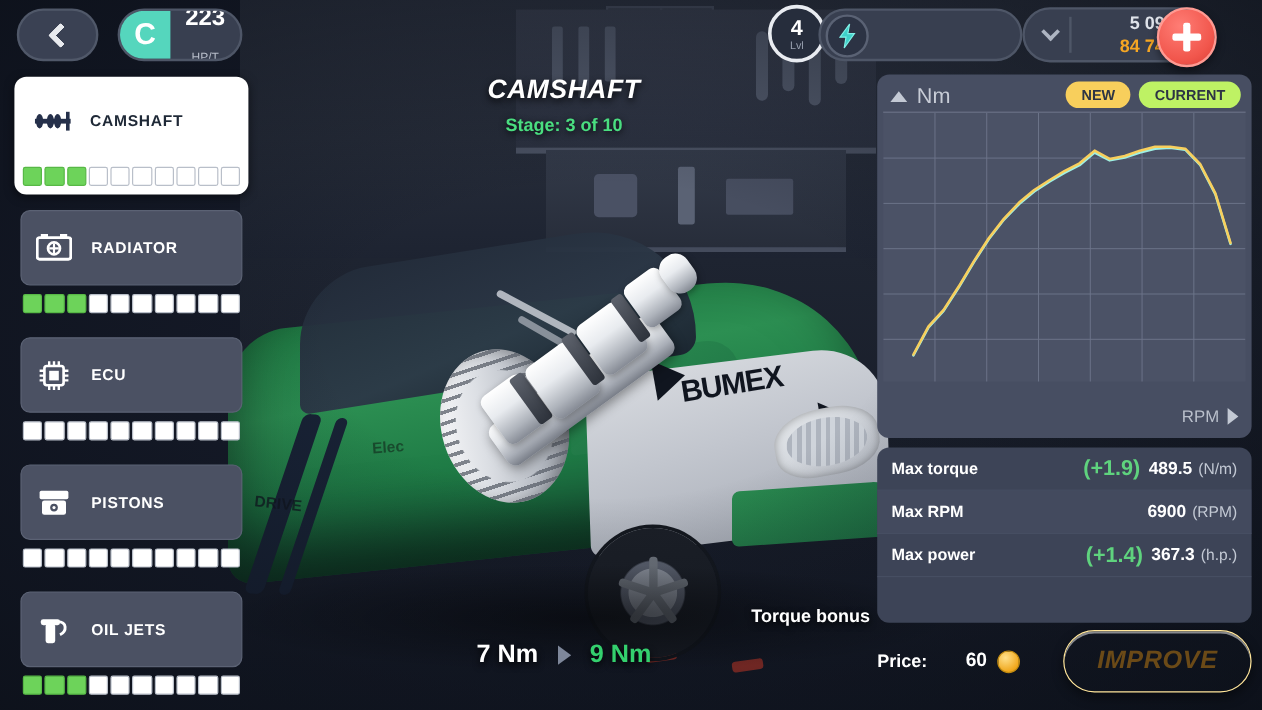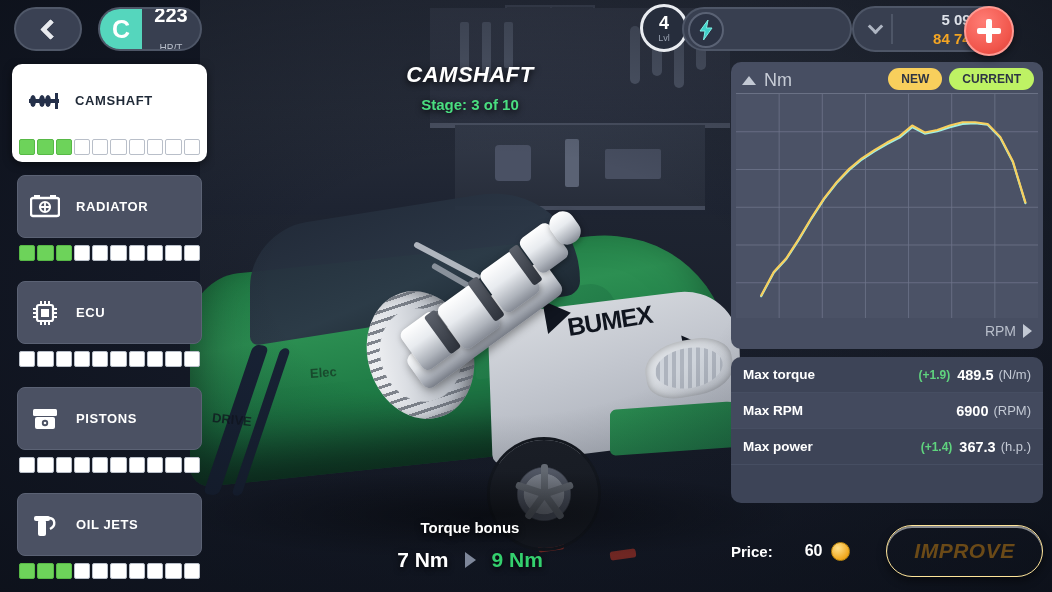--- a/index.html
+++ b/index.html
@@ -261,49 +261,49 @@
 
   
   .center-head { position:absolute; left:215px; top:62px; width:510px; text-align:center; z-index:15; }
   .part-title {
     color:#ffffff; font-size:22px; font-weight:bold; font-style:italic; letter-spacing:.5px;
     text-shadow:0 2px 6px rgba(0,0,0,.85);
   }
   .part-stage { color:#4ade80; font-size:15px; font-weight:bold; margin-top:8px;
     text-shadow:0 2px 6px rgba(0,0,0,.85); }
 
-  .bonus-wrap { position:absolute; left:215px; bottom:20px; width:510px; text-align:center; z-index:15; }
+  .bonus-wrap { position:absolute; left:215px; bottom:34px; width:510px; text-align:right; z-index:15; }
   .bonus-label { color:#ffffff; font-size:15px; font-weight:bold; text-shadow:0 2px 6px rgba(0,0,0,.9); }
   .bonus-row { margin-top:12px; display:flex; align-items:center; justify-content:center; gap:16px; }
   .bonus-from { color:#ffffff; font-size:21px; font-weight:bold; text-shadow:0 2px 6px rgba(0,0,0,.9);}
   .bonus-arrow { width:0;height:0;border-top:8px solid transparent;border-bottom:8px solid transparent;border-left:11px solid #7e879a;}
   .bonus-to { color:#34d06e; font-size:21px; font-weight:bold; text-shadow:0 2px 6px rgba(0,0,0,.9);}
 
   
   .rpanel { position:absolute; left:731px; top:62px; width:312px; z-index:20; }
   .chart-card { background:#474e62; border-radius:10px; padding:5px; }
   .chart-head { height:26px; display:flex; align-items:center; padding:0 6px; position:relative; }
   .tri-up { width:0;height:0;border-left:7px solid transparent;border-right:7px solid transparent;border-bottom:9px solid #c3c9d4; margin-right:8px;}
   .nm-lbl { color:#c7ccd6; font-size:18px; }
   .chart-badges { position:absolute; right:4px; top:1px; display:flex; gap:7px; }
   .badge { height:22px; padding:0 13px; border-radius:11px; font-size:12px; font-weight:bold; display:flex; align-items:center; cursor:pointer;}
   .badge-new { background:#f8cf5c; color:#2d3444; }
   .badge-cur { background:#bef264; color:#2d3444; }
   .plot { position:relative; height:225px; background:#4b5266; border-top:1px solid #6a7185; overflow:hidden; }
   .plot svg { position:absolute; inset:0; }
-  .chart-foot { height:26px; display:flex; align-items:center; justify-content:flex-end; padding:0 6px; gap:7px; }
+  .chart-foot { height:26px; display:flex; align-items:center; justify-content:flex-end; padding:0 6px; gap:7px;margin-top:16px; }
   .rpm-lbl { color:#b9bfcb; font-size:14px; }
   .tri-right { width:0;height:0;border-top:7px solid transparent;border-bottom:7px solid transparent;border-left:9px solid #c3c9d4;}
 
   .stats { margin-top:8px; background:#3d4457; border-radius:10px; overflow:hidden; }
   .stat-row { height:36px; display:flex; align-items:center; padding:0 12px; border-bottom:1px solid #464e62; }
   .stat-row:last-child{ border-bottom:none; }
   .stat-row.alt { background:#434a5e; }
   .stat-name { color:#ffffff; font-size:13.5px; font-weight:bold; flex:1; }
-  .stat-delta { color:#5fd37e; font-size:12px; font-weight:bold; margin-right:7px; }
+  .stat-delta { color:#5fd37e; font-size:18px; font-weight:bold; margin-right:7px; }
   .stat-val { color:#ffffff; font-size:14.5px; font-weight:bold; margin-right:5px; }
   .stat-unit { color:#c3c9d4; font-size:13px; }
   .stats-pad { height:38px; }
 
   .buyrow { position:absolute; left:731px; bottom:12px; width:312px; height:58px; display:flex; align-items:center; }
   .price-lbl { color:#ffffff; font-size:15px; font-weight:bold; }
   .price-val { color:#ffffff; font-size:16px; font-weight:bold; margin-left:32px; }
   .price-coin { width:19px; height:19px; border-radius:50%; margin-left:8px;
     background:radial-gradient(circle at 35% 30%,#ffe08a,#f0a81e 70%,#cf8a0b); border:1px solid #c08a10; }
   .improve-btn {

